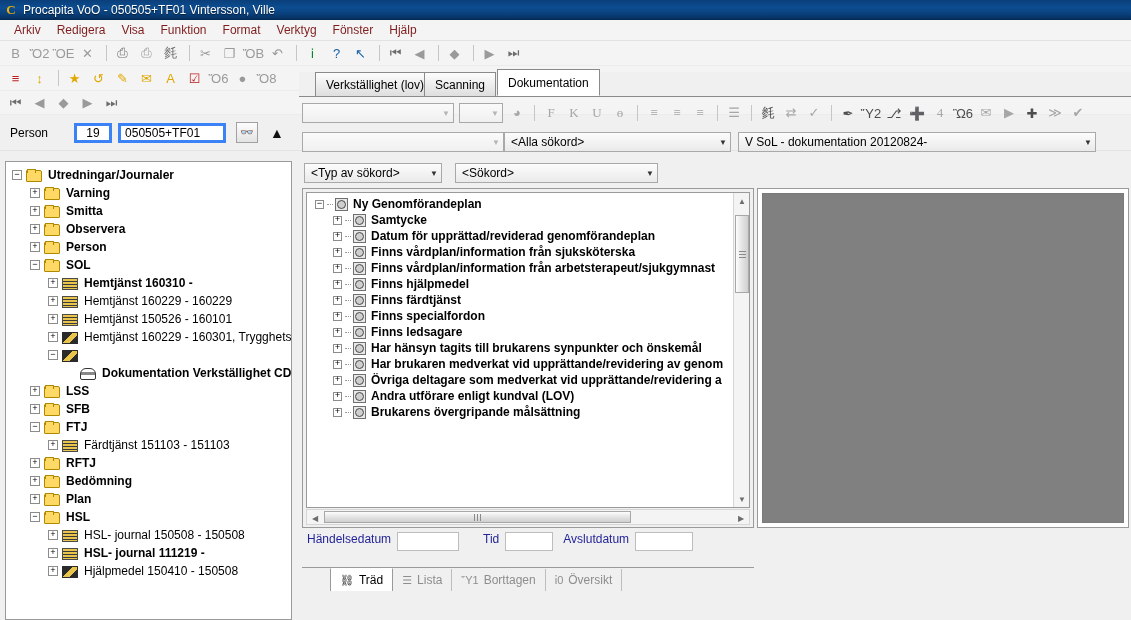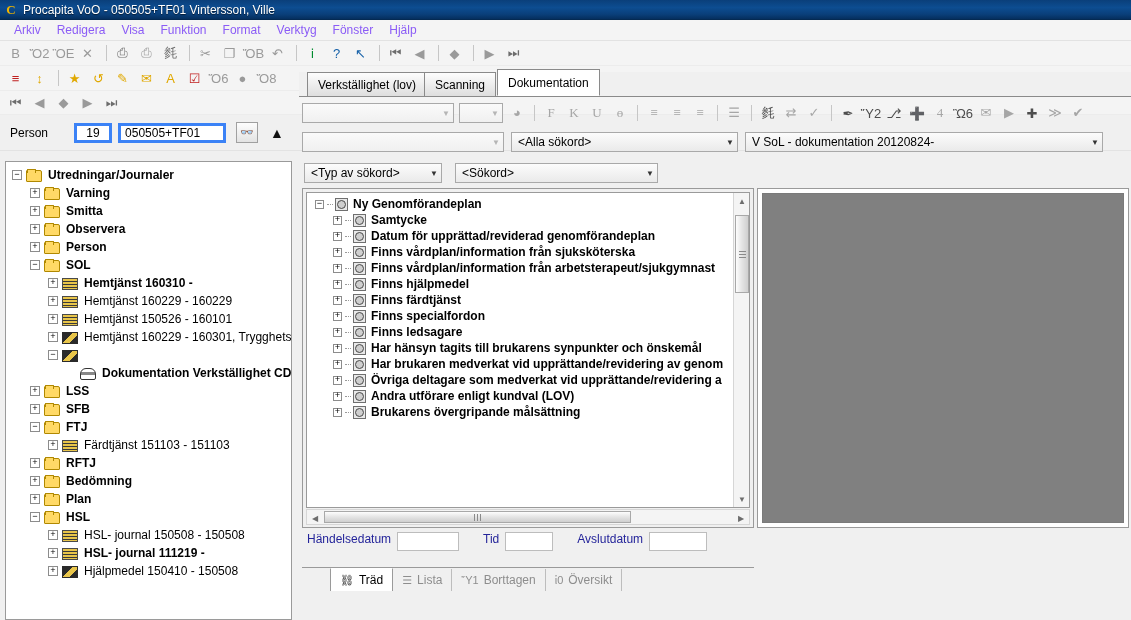--- a/index.html
+++ b/index.html
@@ -36,21 +36,21 @@
 
   
   .menubar {
     height: 21px; background: #f4f4f4;
     display: flex; align-items: center;
     padding-left: 6px;
     border-bottom: 1px solid #e2e2e2;
   }
   .menu-item {
     padding: 2px 8px; font-size: 12px; cursor: default;
-    color: #8b5cf6; white-space: nowrap;
+    color: #7f1d1d; white-space: nowrap;
   }
 
   
   .toolbar {
     height: 25px; background: #f4f4f4;
     display: flex; align-items: center; padding-left: 5px;
     border-bottom: 1px solid #ececec;
   }
   .tb-icon {
     width: 21px; height: 21px; margin-right: 3px;
@@ -473,21 +473,21 @@
             <div class="tlabel">Hjälpmedel 150410 - 150508</div>
           </div>
         </div>
     </div>
 
     <div class="splitter"></div>
 
     <div class="right-area">
 
       <div class="tabstrip" id="tabstrip">
-          <div class="tab" style="left: 8px;">
+          <div class="tab" style="left: 16px;">
             <span>Verkställighet (lov)</span>
           </div>
           <div class="tab" style="left: 125px;">
             <span>Scanning</span>
           </div>
           <div class="tab active" style="left: 198px;">
             <span>Dokumentation</span>
           </div>
         </div>
 
@@ -530,21 +530,21 @@
             <div class="fmt-icon ">≫</div>
             <div class="fmt-icon ">✔</div>
           </div>
       </div>
 
       <div class="filterbar">
         <div class="sel disabled" style="width:202px;">
           <span></span>
           <span class="caret">▼</span>
         </div>
-        <div class="sel" style="width:227px;margin-left:7px;">
+        <div class="sel" style="width:227px;">
           <span>&lt;Alla sökord&gt;</span>
           <span class="caret">▼</span>
         </div>
         <div class="sel" style="width:358px;margin-left:7px;">
           <span>V SoL - dokumentation 20120824-</span>
           <span class="caret">▼</span>
         </div>
       </div>
 
       <div class="keywordbar">
@@ -663,21 +663,21 @@
           </div>
           <div class="sb-arrow right">▶</div>
         </div>
       </div>
 
       <div class="daterow">
         <span class="dlabel">Händelsedatum</span>
         <input class="dfield" style="width: 62px;" value="">
         <span class="dlabel" style="margin-left:24px;">Tid</span>
         <input class="dfield" style="width: 48px;" value="">
-        <span class="dlabel" style="margin-left:24px;">Avslutdatum</span>
+        <span class="dlabel" style="margin-left:10px;">Avslutdatum</span>
         <input class="dfield" style="width: 58px;" value="">
       </div>
 
       <div class="bottom-tabs" id="bottom-tabs">
           <div class="btab active">
             <span class="btab-ico">⛓</span>
             <span>Träd</span>
           </div>
           <div class="btab">
             <span class="btab-ico">☰</span>

